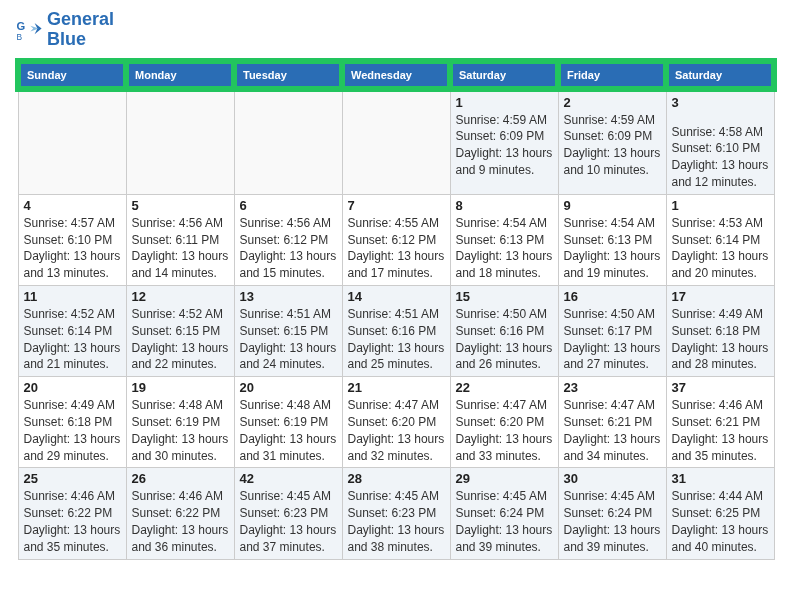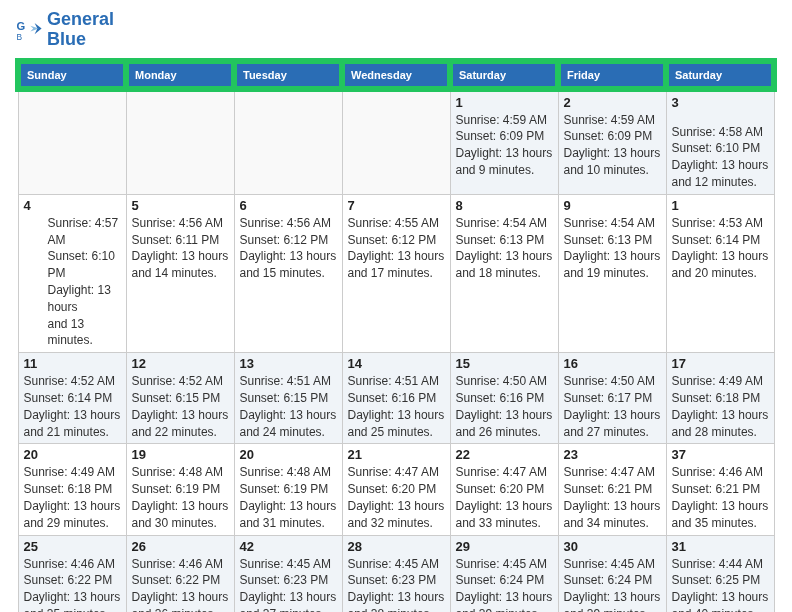--- a/index.html
+++ b/index.html
@@ -158,21 +158,21 @@
             <span class="day-number">3</span>
             <div class="day-info" style="white-space: pre-line; margin-top: 14px;">Sunrise: 4:58 AM
 Sunset: 6:10 PM
 Daylight: 13 hours
 and 12 minutes.</div>
           </td>
         </tr>
         <tr>
           <td>
             <span class="day-number">4</span>
-            <div class="day-info" style="white-space: pre-line; margin-left: 24px;">Sunrise: 4:57 AM
+            <div class="day-info" style="white-space: pre-line;">Sunrise: 4:57 AM
 Sunset: 6:10 PM
 Daylight: 13 hours
 and 13 minutes.</div>
           </td>
           <td>
             <span class="day-number">5</span>
             <div class="day-info" style="white-space: pre-line;">Sunrise: 4:56 AM
 Sunset: 6:11 PM
 Daylight: 13 hours
 and 14 minutes.</div>

